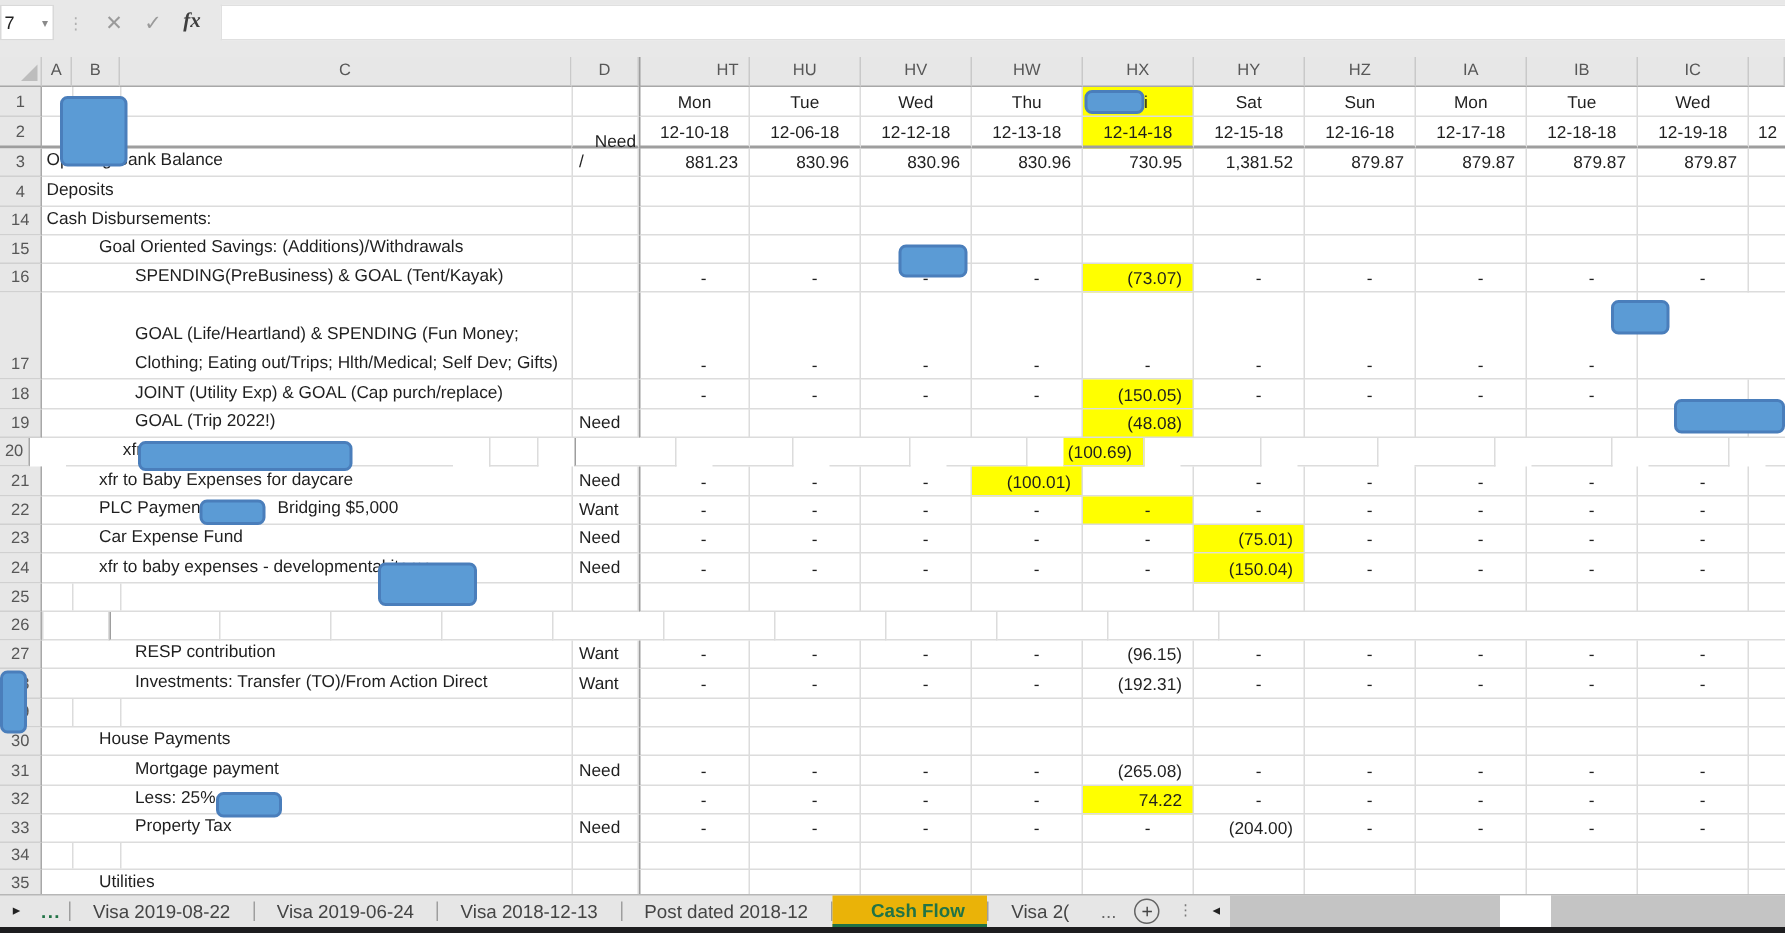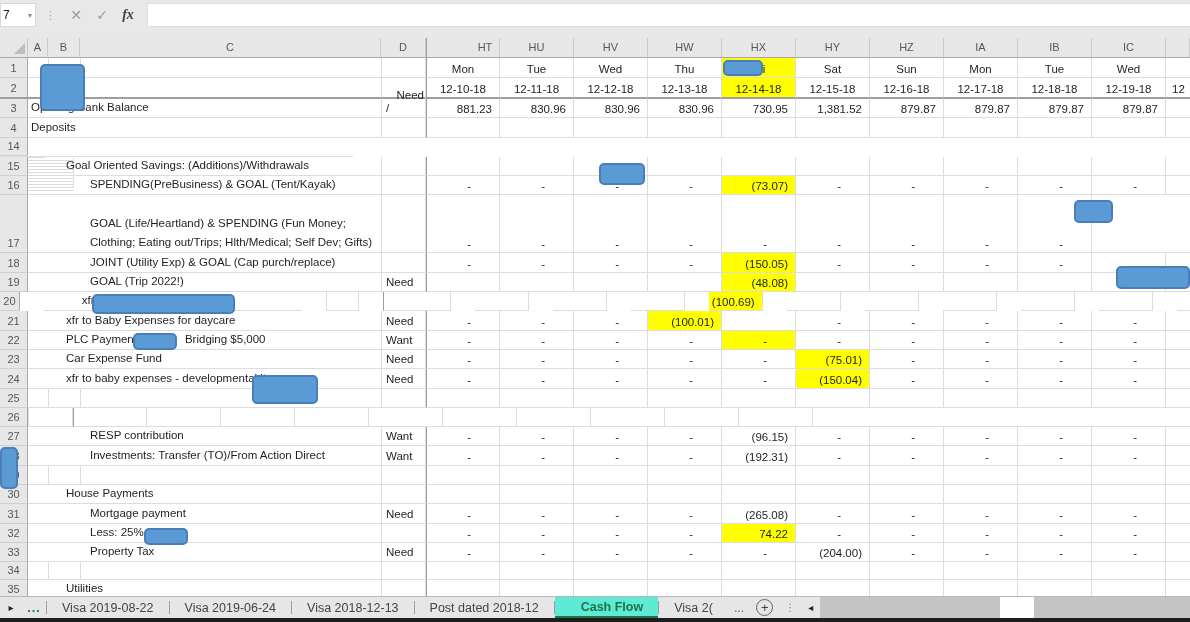--- a/index.html
+++ b/index.html
@@ -38,21 +38,21 @@
   .freeze > * { border-bottom: 2px solid #9e9e9e !important; }
   .fzl { border-left: 1px solid #9e9e9e !important; padding-left: 44px; }
   .dneed { transform: translateY(7px); position: relative; z-index: 4; background: transparent; margin-left: auto; padding-right: 1px; }
 
   
   .tabbar { height: 22px; background: #e6e6e6; border-top: 1px solid #b7b7b7; display: flex; align-items: stretch; font-size: 12.5px; color: #444; }
   .tnav { width: 22px; display: flex; align-items: center; justify-content: center; font-size: 10px; color: #222; }
   .tdots { width: 24px; display: flex; align-items: center; justify-content: center; font-weight: bold; color: #217346; letter-spacing: 1px; }
   .tsep { width: 1px; background: #9e9e9e; margin: 4px 0; }
   .stab { display: flex; align-items: center; padding: 0 15px; white-space: nowrap; }
-  .stab.active { background: #5eead4; color: #217346; font-weight: bold; border-bottom: 2px solid #217346; padding-left: 26px; }
+  .stab.active { background: #eab308; color: #217346; font-weight: bold; border-bottom: 2px solid #217346; padding-left: 26px; }
   .odots { display: flex; align-items: center; color: #666; padding: 0 6px; }
   .addbtn { display: flex; align-items: center; justify-content: center; margin: 0 6px; align-self: center; width: 17px; height: 17px; border: 1px solid #636363; border-radius: 50%; color: #444; font-size: 13px; line-height: 15px; }
   .spdots { display: flex; align-items: center; color: #7a7a7a; font-size: 10px; padding: 0 6px; }
   .harrow { display: flex; align-items: center; color: #222; font-size: 10px; padding: 0 7px; }
   .htrack { flex: 1; background: #c4c4c4; position: relative; }
   .hthumb { position: absolute; left: 180px; top: 0; width: 34px; height: 100%; background: #fff; }
   .darkstrip { height: 4px; background: #1d1d1f; }
 
   
   .red { position: absolute; background: #5b9bd5; border: 2px solid #4a7ebb; border-radius: 5px; z-index: 10; }
@@ -109,21 +109,21 @@
         <div class="vc center">Wed</div>
         <div class="vc center part"></div>
       </div>
       <div class="row freeze" style="height: 21.5px;">
         <div class="gut">2</div>
         <div class="lbl subgrid"></div>
         <div class="dcell">
           <div class="dneed">Need</div>
         </div>
         <div class="vc center fzl">12-10-18</div>
-        <div class="vc center">12-11-18</div>
+        <div class="vc center">12-06-18</div>
         <div class="vc center">12-12-18</div>
         <div class="vc center">12-13-18</div>
         <div class="vc center yl">12-14-18</div>
         <div class="vc center">12-15-18</div>
         <div class="vc center">12-16-18</div>
         <div class="vc center">12-17-18</div>
         <div class="vc center">12-18-18</div>
         <div class="vc center">12-19-18</div>
         <div class="vc part">12</div>
       </div>
@@ -152,21 +152,21 @@
         <div class="vc"></div>
         <div class="vc"></div>
         <div class="vc"></div>
         <div class="vc"></div>
         <div class="vc"></div>
         <div class="vc"></div>
         <div class="vc"></div>
         <div class="vc"></div>
         <div class="vc part"></div>
       </div>
-      <div class="row" style="height: 19.3px; flex-direction: column;">
+      <div class="row" style="height: 19.3px;">
         <div class="gut">14</div>
         <div class="lbl ind0"><span>Cash Disbursements:</span></div>
         <div class="dcell"></div>
         <div class="vc fzl"></div>
         <div class="vc"></div>
         <div class="vc"></div>
         <div class="vc"></div>
         <div class="vc"></div>
         <div class="vc"></div>
         <div class="vc"></div>

